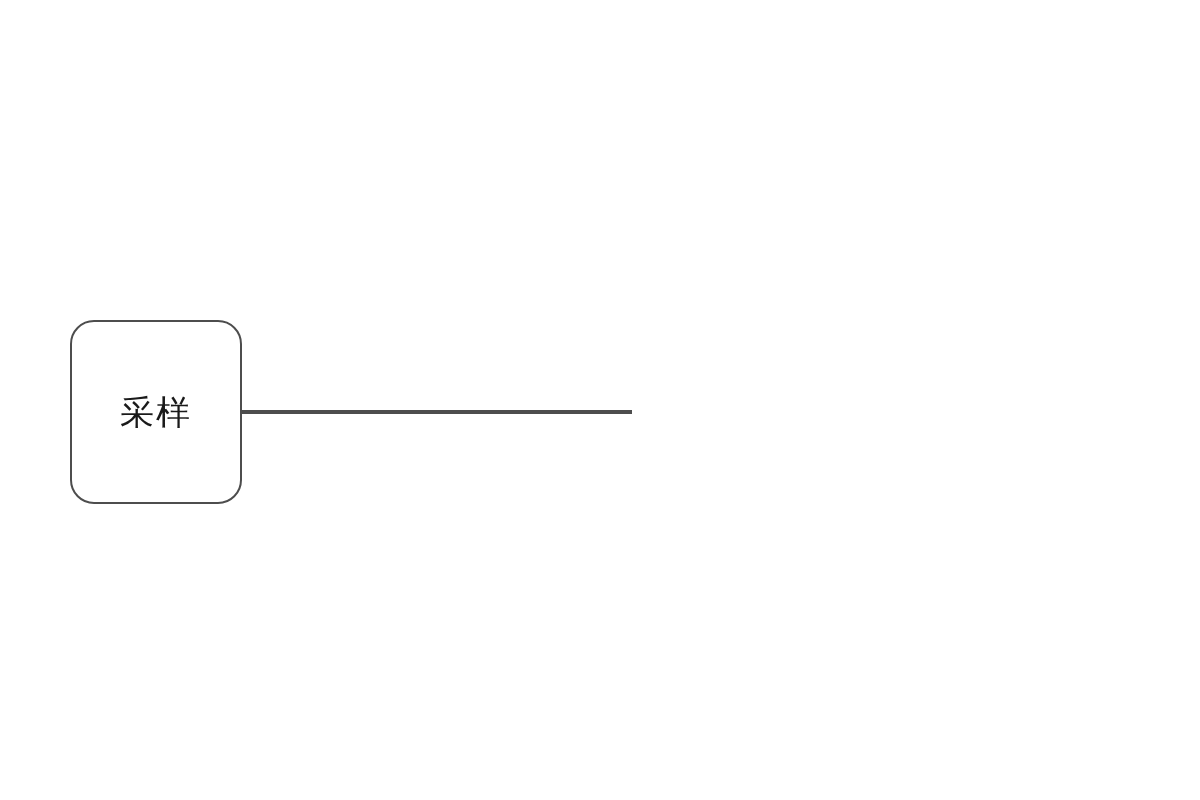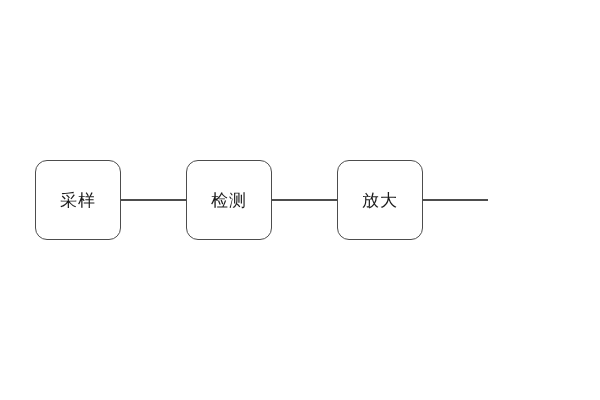--- a/index.html
+++ b/index.html
@@ -17,21 +17,21 @@
   }
   .flow-row {
     position: absolute;
     left: 35px;
     top: 160px;
     display: flex;
     align-items: center;
   }
   .flow-node {
     width: 86px;
-    height: 80px;
+    height: 92px;
     box-sizing: border-box;
     background: #ffffff;
     border: 1.5px solid #4d4d4d;
     border-radius: 12px;
     display: flex;
     align-items: center;
     justify-content: center;
     font-size: 17px;
     letter-spacing: 1px;
     color: #1a1a1a;
@@ -49,27 +49,21 @@
 
 <div class="canvas">
   <div class="flow-row">
 
     <div class="flow-node">
       <span>采样</span>
     </div>
 
     <div class="flow-connector"></div>
 
-    <div class="flow-node">
-      <span>检测</span>
-    </div>
 
     <div class="flow-connector"></div>
 
-    <div class="flow-node">
-      <span>放大</span>
-    </div>
 
     <div class="flow-connector"></div>
 
 
   </div>
 </div>
 
 </body></html>

